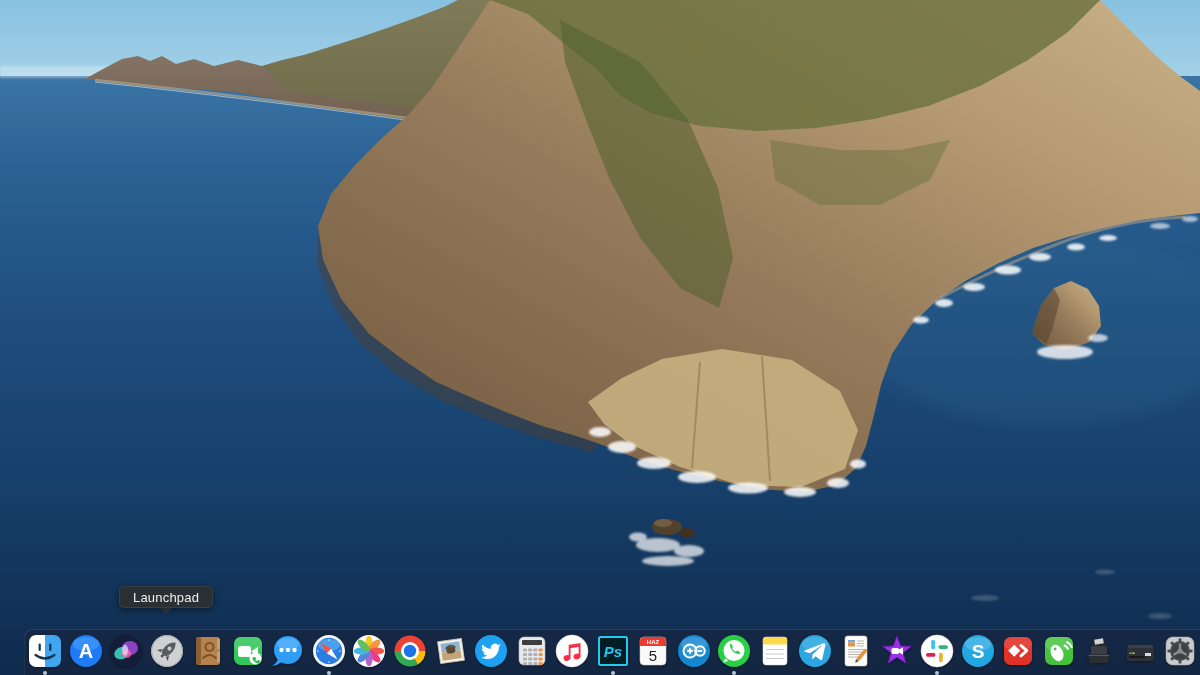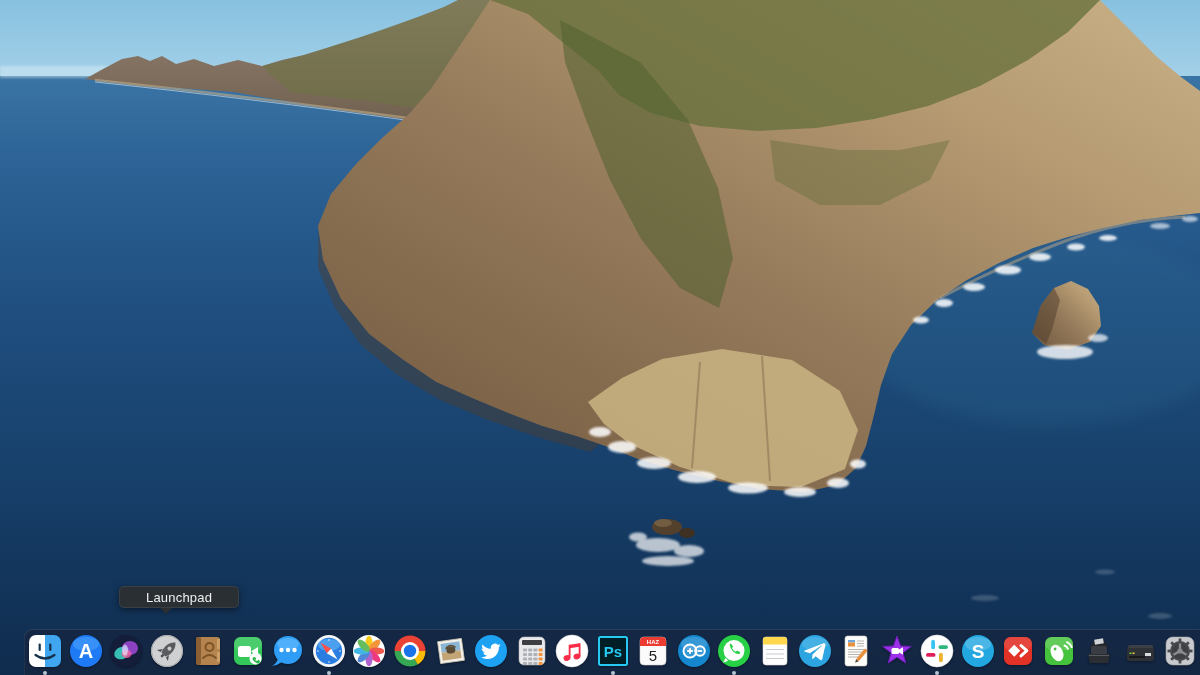--- a/index.html
+++ b/index.html
@@ -13,21 +13,21 @@
         border-top-left-radius:9px;
         box-shadow:inset 0 1px 0 rgba(255,255,255,.10), inset 1px 0 0 rgba(255,255,255,.06);
         backdrop-filter:blur(3px);}
   .dock-item{position:absolute;top:3px;width:38px;height:38px;}
   .dock-item svg{display:block;filter:drop-shadow(0 1px 1px rgba(0,0,0,.35));}
   .run-dot{position:absolute;left:50%;bottom:-5px;transform:translateX(-50%);
            width:4px;height:4px;border-radius:50%;
            background:var(--indicator,#c8d4de);opacity:.92;}
 
   
-  .tooltip{position:absolute;left:119px;top:586px;height:22px;padding:0 27px;
+  .tooltip{position:absolute;left:119px;top:586px;height:22px;padding:0 14px;
            display:flex;align-items:center;border-radius:5px;
            background:var(--tooltip-bg,rgba(44,47,49,.95));
            color:var(--tooltip-text,#efefef);
            font-size:13px;letter-spacing:.2px;
            box-shadow:0 2px 6px rgba(0,0,0,.45), inset 0 0 0 1px rgba(255,255,255,.08);}
   .tooltip .arrow{position:absolute;left:41px;top:100%;width:0;height:0;
            border:6px solid transparent;border-top-color:var(--tooltip-bg,rgba(44,47,49,.95));
            border-bottom-width:0;}
 </style>
 </head>
@@ -288,21 +288,21 @@
           <svg viewBox="0 0 38 38" width="38" height="38">
             <circle cx="19" cy="19" r="16" fill="#fff" stroke="#e3e3e6" stroke-width="0.6"></circle>
    <g fill="#fa2d48" stroke="#fa2d48">
               <ellipse cx="14" cy="26" rx="3" ry="2.3" transform="rotate(-15 14 26)"></ellipse>
    <ellipse cx="24" cy="24.5" rx="3" ry="2.3" transform="rotate(-15 24 24.5)"></ellipse>
    <path d="M16.6,25.8V12.8 M26.6,24.3V11.3" stroke-width="1.8" fill="none"></path>
    <path d="M16.6,12.8L26.6,11.3l0,3.4L16.6,16.2z" stroke="none"></path>
             </g>
           </svg>
         </div>
-        <div class="dock-item" title="Adobe Photoshop" style="left: 569.7px;">
+        <div class="dock-item" title="Adobe Photoshop" style="left: 569.7px; font-style: italic;">
           <svg viewBox="0 0 38 38" width="38" height="38">
             <rect x="5" y="5" width="28" height="28" rx="1.5" fill="#001e26" stroke="#26c9f2" stroke-width="2"></rect>
    <text x="19" y="25" font-size="15" font-weight="bold" fill="#26c9f2" text-anchor="middle" font-family="Liberation Sans,sans-serif">Ps</text>
           </svg>
           <div class="run-dot"></div>
         </div>
         <div class="dock-item" title="Calendar" style="left: 610.25px;">
           <svg viewBox="0 0 38 38" width="38" height="38">
             <rect x="6" y="5" width="26" height="28" rx="4" fill="#fbfbfb" stroke="#d0d0d4" stroke-width="0.6"></rect>
    <path d="M10,5h18a4,4 0 0 1 4,4v5H6V9a4,4 0 0 1 4,-4z" fill="#ec3b31"></path>

